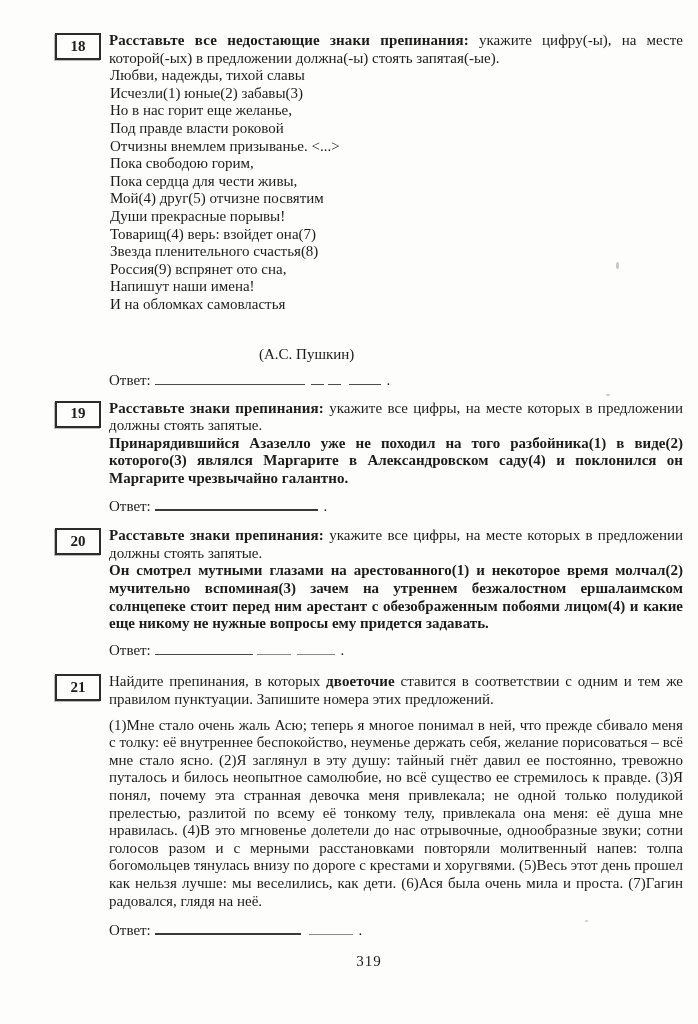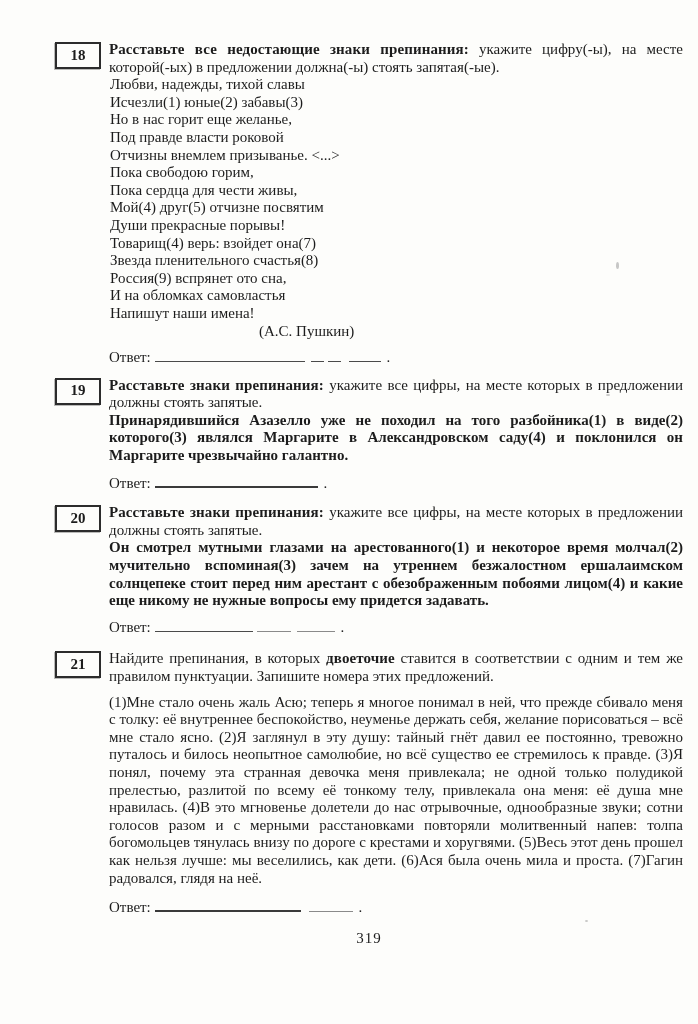--- a/index.html
+++ b/index.html
@@ -10,21 +10,21 @@
     margin: 0 auto;
     background: #fdfdfb;
     font-family: "Liberation Serif", "DejaVu Serif", serif;
     color: #1c1c1c;
     font-size: 15px;
     line-height: 17.6px;
     overflow: hidden;
   }
   .content {
     position: absolute;
-    top: 41px;
+    top: 32px;
     left: 55px;
     width: 628px;
   }
   .task { display: flex; align-items: flex-start; }
   .task-18 { margin-bottom: 9px; }
   .task-19 { margin-bottom: 11px; }
   .task-20 { margin-bottom: 13px; }
   .task-21 { margin-bottom: 4px; }
   .numcol { width: 54px; flex: none; }
   .numbox {
@@ -39,21 +39,21 @@
     font-size: 15px;
     background: #fdfdfb;
     margin-top: 1px;
   }
   .textcol { flex: 1; min-width: 0; }
   .instruction { margin: 0; text-align: justify; }
   .instruction b { letter-spacing: 0.1px; }
   .bold-sentence { margin: 0; text-align: justify; font-weight: bold; }
   .poem { margin: 0; }
   .poem-line { white-space: nowrap; padding-left: 1px; }
-  .attribution { padding-left: 150px; }
+  .attribution { padding-left: 150px; margin-top: 32px; }
   .passage { margin: 8px 0 2px 0; text-align: justify; }
   .answer-row { margin-top: 8px; margin-bottom: 1px; white-space: nowrap; }
   .blank {
     display: inline-block;
     height: 13px;
     vertical-align: baseline;
     border-bottom: 1px solid #4a4a4a;
   }
   .blank.thick { border-bottom-width: 2px; border-bottom-color: #3a3a3a; }
   .blank.light { border-bottom-color: #8a8a8a; }
@@ -87,22 +87,22 @@
           <div class="poem-line">Но в нас горит еще желанье,</div>
           <div class="poem-line">Под правде власти роковой</div>
           <div class="poem-line">Отчизны внемлем призыванье. &lt;...&gt;</div>
           <div class="poem-line">Пока свободою горим,</div>
           <div class="poem-line">Пока сердца для чести живы,</div>
           <div class="poem-line">Мой(4) друг(5) отчизне посвятим</div>
           <div class="poem-line">Души прекрасные порывы!</div>
           <div class="poem-line">Товарищ(4) верь: взойдет она(7)</div>
           <div class="poem-line">Звезда пленительного счастья(8)</div>
           <div class="poem-line">Россия(9) вспрянет ото сна,</div>
+          <div class="poem-line">Напишут наши имена!</div>
           <div class="poem-line">И на обломках самовластья</div>
-          <div class="poem-line">Напишут наши имена!</div>
           <div class="attribution">(А.С. Пушкин)</div>
         </div>
         <p class="answer-row"><span>Ответ:</span>
           <span class="blank" style="width:150px"></span><span class="gap6"></span><span class="blank" style="width:13px"></span><span class="gap4"></span><span class="blank" style="width:13px"></span><span class="gap8"></span><span class="blank" style="width:32px"></span><span class="answer-suffix">.</span></p>
       </div>
     </section>
 
     <section class="task task-19">
       <div class="numcol">
         <div class="numbox">19</div>

